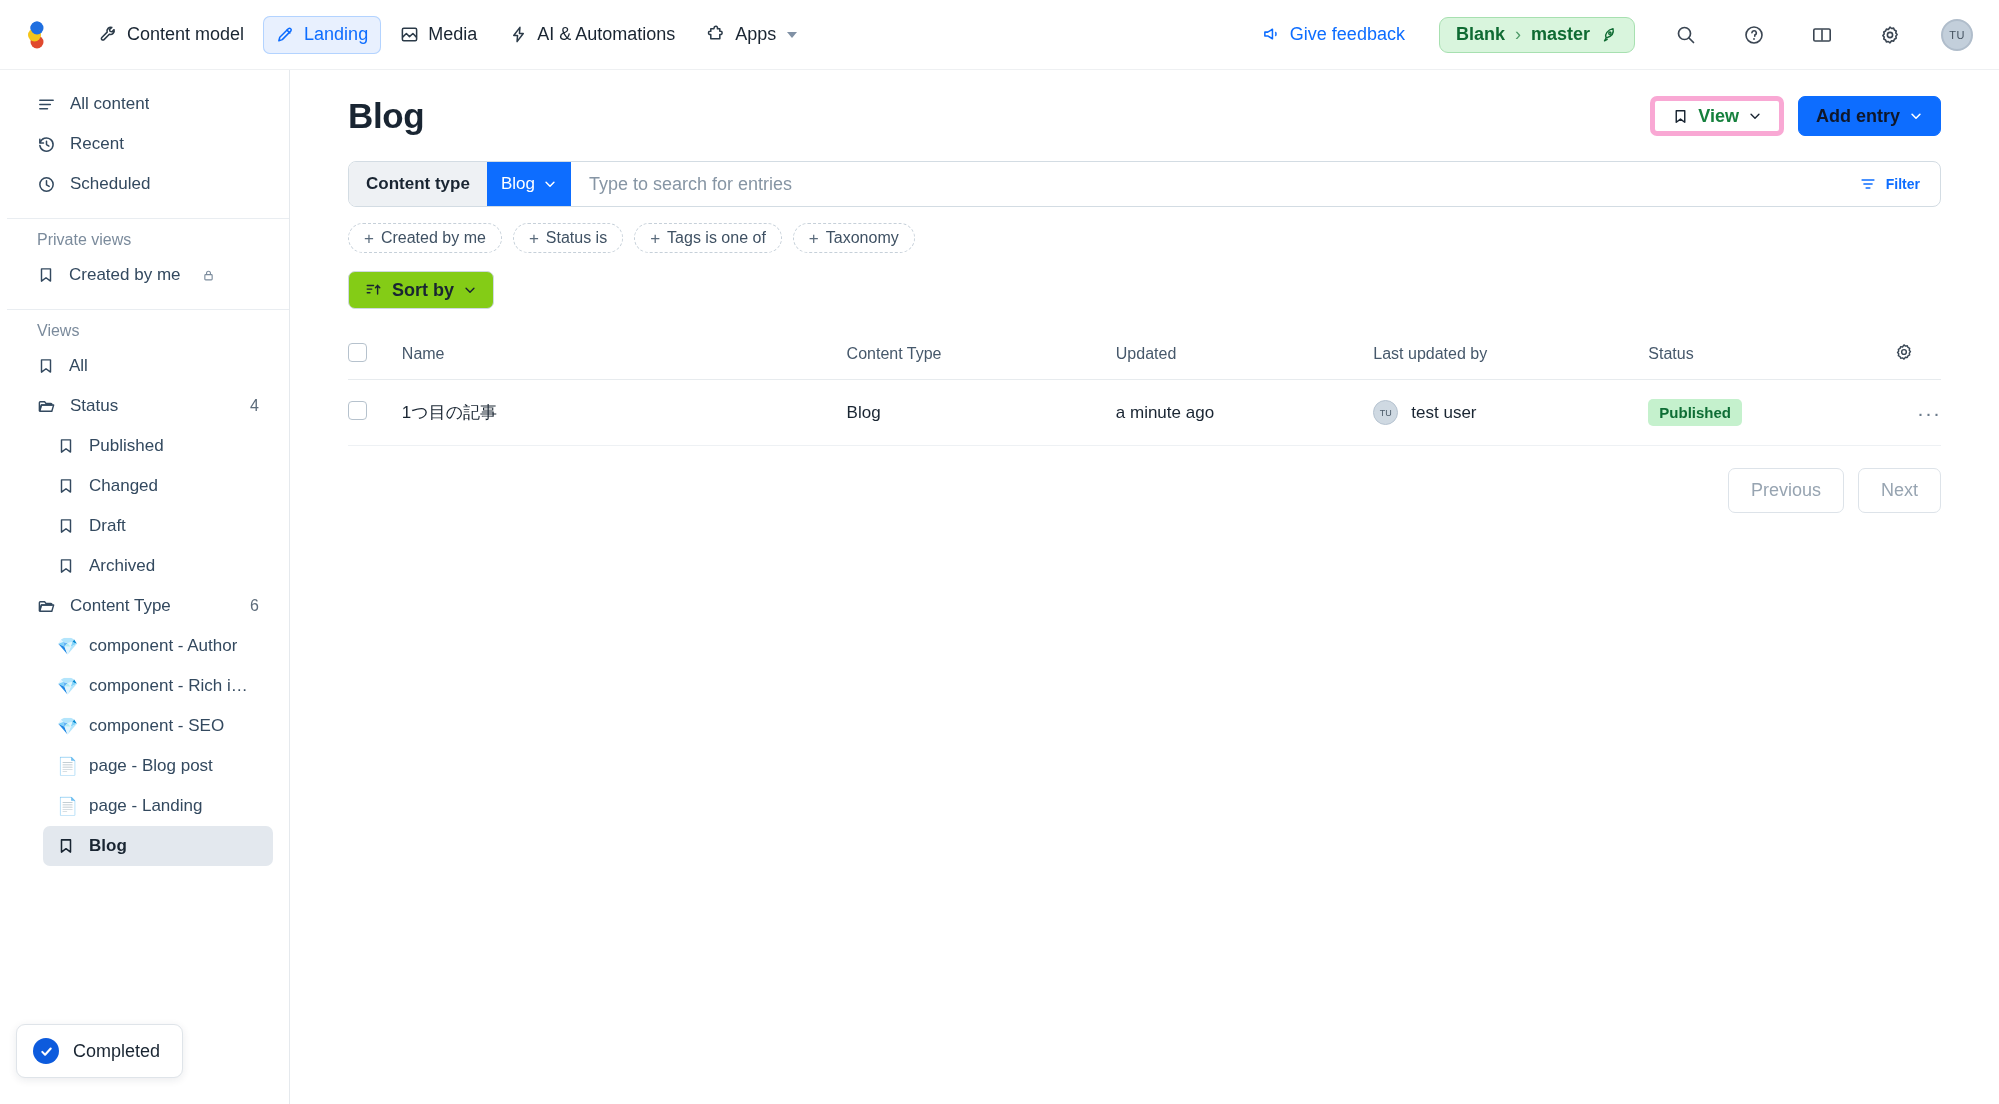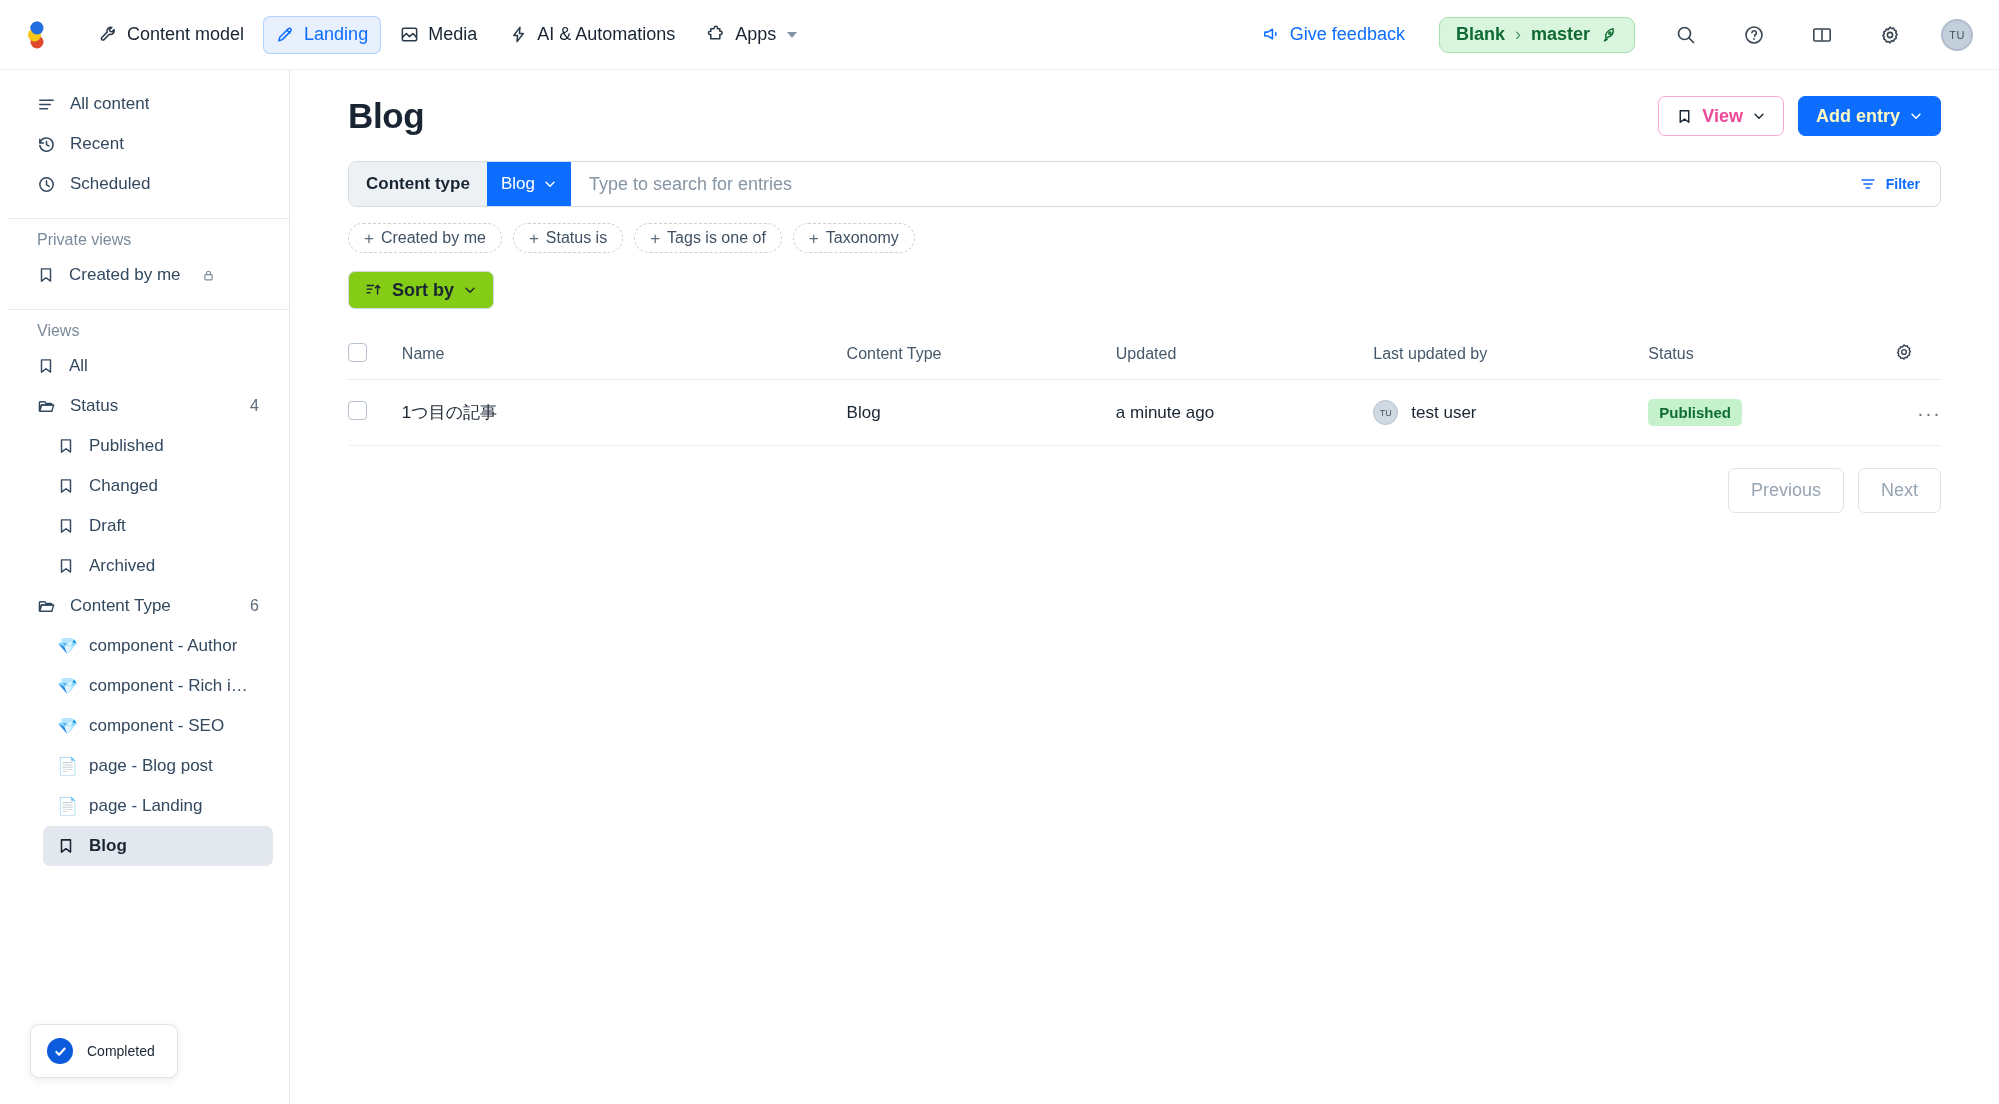--- a/index.html
+++ b/index.html
@@ -59,42 +59,42 @@
   .side-row .lbl { white-space: nowrap; overflow: hidden; text-overflow: ellipsis; }
   .side-row.selected { background: #e3e8ee; color: #192532; font-weight: bold; }
   .side-row .count { margin-left: auto; font-size: 16px; color: #5c6b7a; }
   .side-row .lock { margin-left: 7px; color: #7b8b9c; display: inline-flex; }
   .side-sep { height: 1px; background: #e9edf1; margin: 14px 0 12px 0; }
   .side-caption { font-size: 16px; color: #7b8b9c; padding: 0 30px; margin-bottom: 6px; }
   .indent-1 { margin-left: 36px; margin-right: 16px; }
   .emo { font-size: 17px; width: 18px; text-align: center; }
 
   .toast {
-    position: absolute; left: 30px; bottom: 26px;
+    position: absolute; left: 16px; bottom: 26px;
     display: flex; align-items: center; gap: 14px;
     background: #fff; border: 1px solid #dfe4e9; border-radius: 9px;
     padding: 13px 22px 13px 16px; box-shadow: 0 2px 8px rgba(25,37,50,.09);
-    font-size: 14px; color: #192532;
+    font-size: 18px; color: #192532;
   }
   .toast-check {
     width: 26px; height: 26px; border-radius: 50%; background: #0d5bdd;
     display: flex; align-items: center; justify-content: center; color: #fff; font-size: 15px;
   }
 
   
   .main { flex: 1; background: #fff; padding: 0 58px 0 58px; overflow: hidden; }
   .page-head { display: flex; align-items: center; padding-top: 26px; }
   .page-title { font-size: 35px; font-weight: bold; letter-spacing: -.4px; }
   .head-actions { margin-left: auto; display: flex; gap: 14px; }
   .btn {
     display: flex; align-items: center; gap: 9px; height: 40px; padding: 0 17px;
     border-radius: 7px; font-size: 18px; cursor: pointer; white-space: nowrap;
   }
-  .btn-outline { background: #fff; border: 1px solid #f9a8d4; color: #ec4899; font-weight: bold; }
-  .btn-primary { background: #0d6dff; color: #fef9c3; font-weight: bold; border: 1px solid #0d6dff; }
+  .btn-outline { background: #fff; border: 5px solid #f9a8d4; color: #15803d; font-weight: bold; }
+  .btn-primary { background: #0d6dff; color: #0f172a; font-weight: bold; border: 1px solid #0d6dff; }
 
   
   .searchbar {
     margin-top: 25px; height: 46px; border: 1px solid #d3dce3; border-radius: 8px;
     display: flex; align-items: stretch; overflow: hidden; background: #fff;
   }
   .ct-label {
     background: #eef1f4; display: flex; align-items: center; padding: 0 17px;
     font-size: 17px; font-weight: bold; color: #192532;
   }

